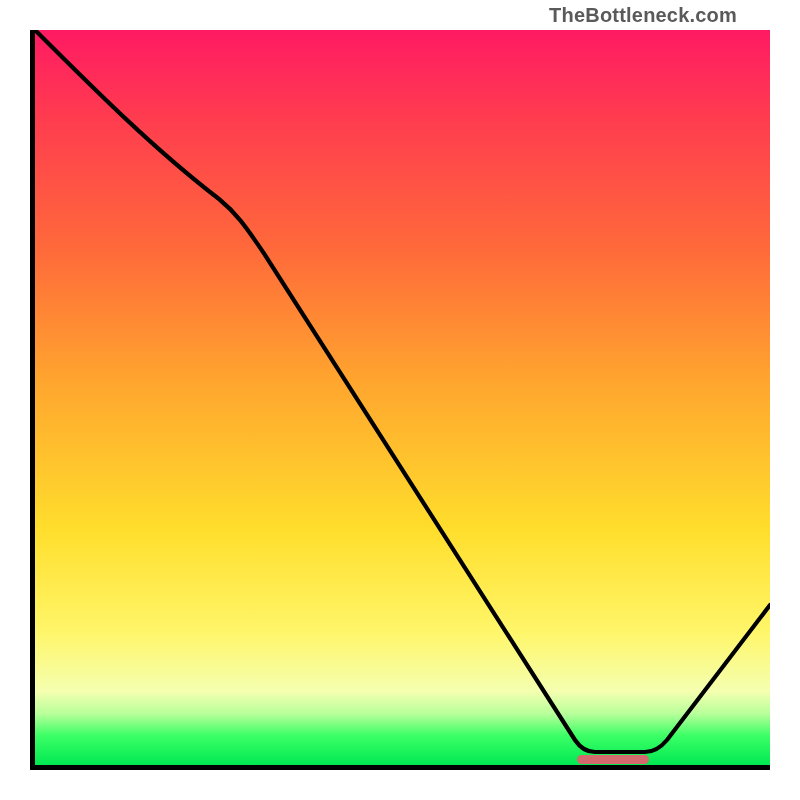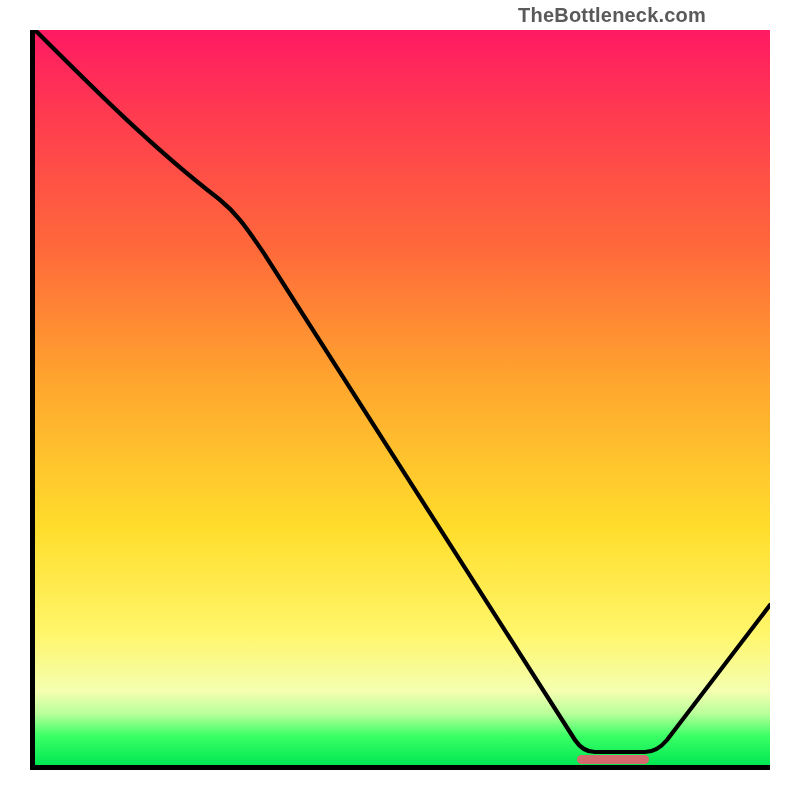--- a/index.html
+++ b/index.html
@@ -8,20 +8,21 @@
     width: 800px;
     height: 800px;
     background: #ffffff;
     font-family: Arial, Helvetica, sans-serif;
     overflow: hidden;
   }
   .stage {
     position: relative;
     width: 716px;
     height: 800px;
+    padding-left: 31px;
   }
   .plot-area {
     position: absolute;
     left: 30px;
     top: 30px;
     width: 740px;
     height: 740px;
     border-left: 5px solid #000;
     border-bottom: 5px solid #000;
     box-sizing: border-box;

